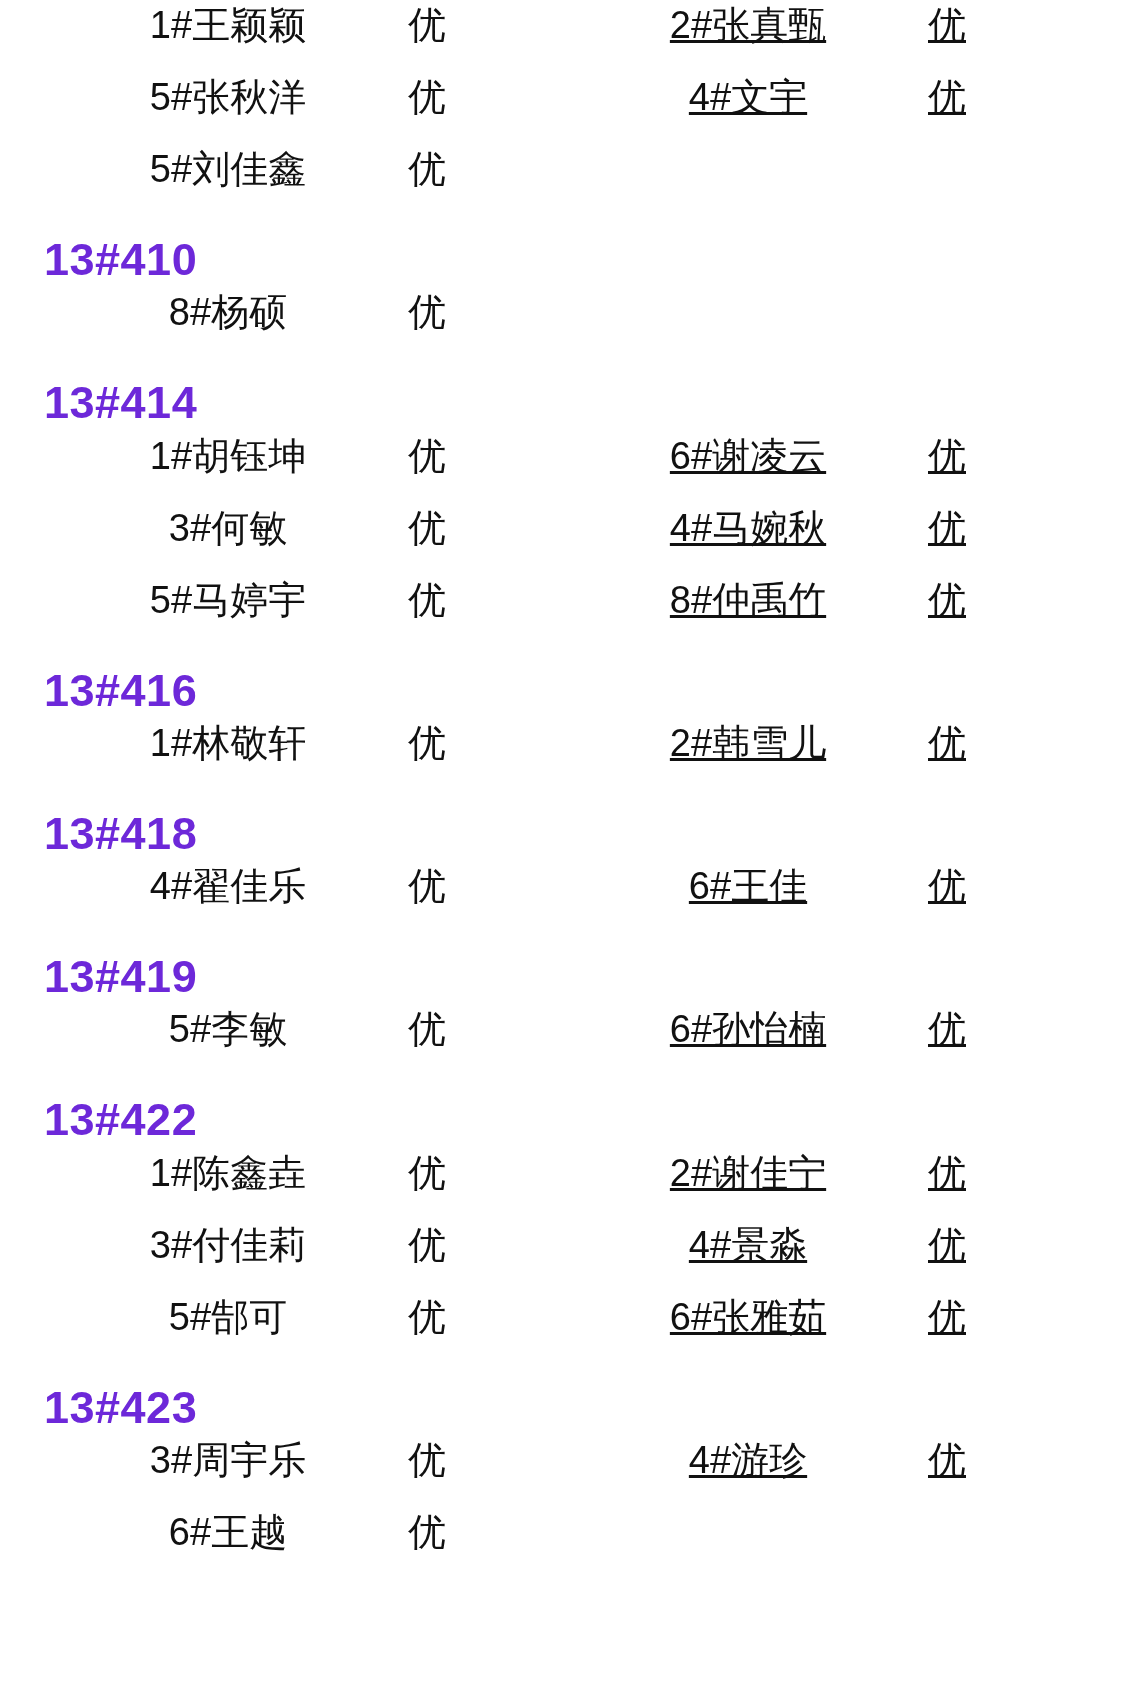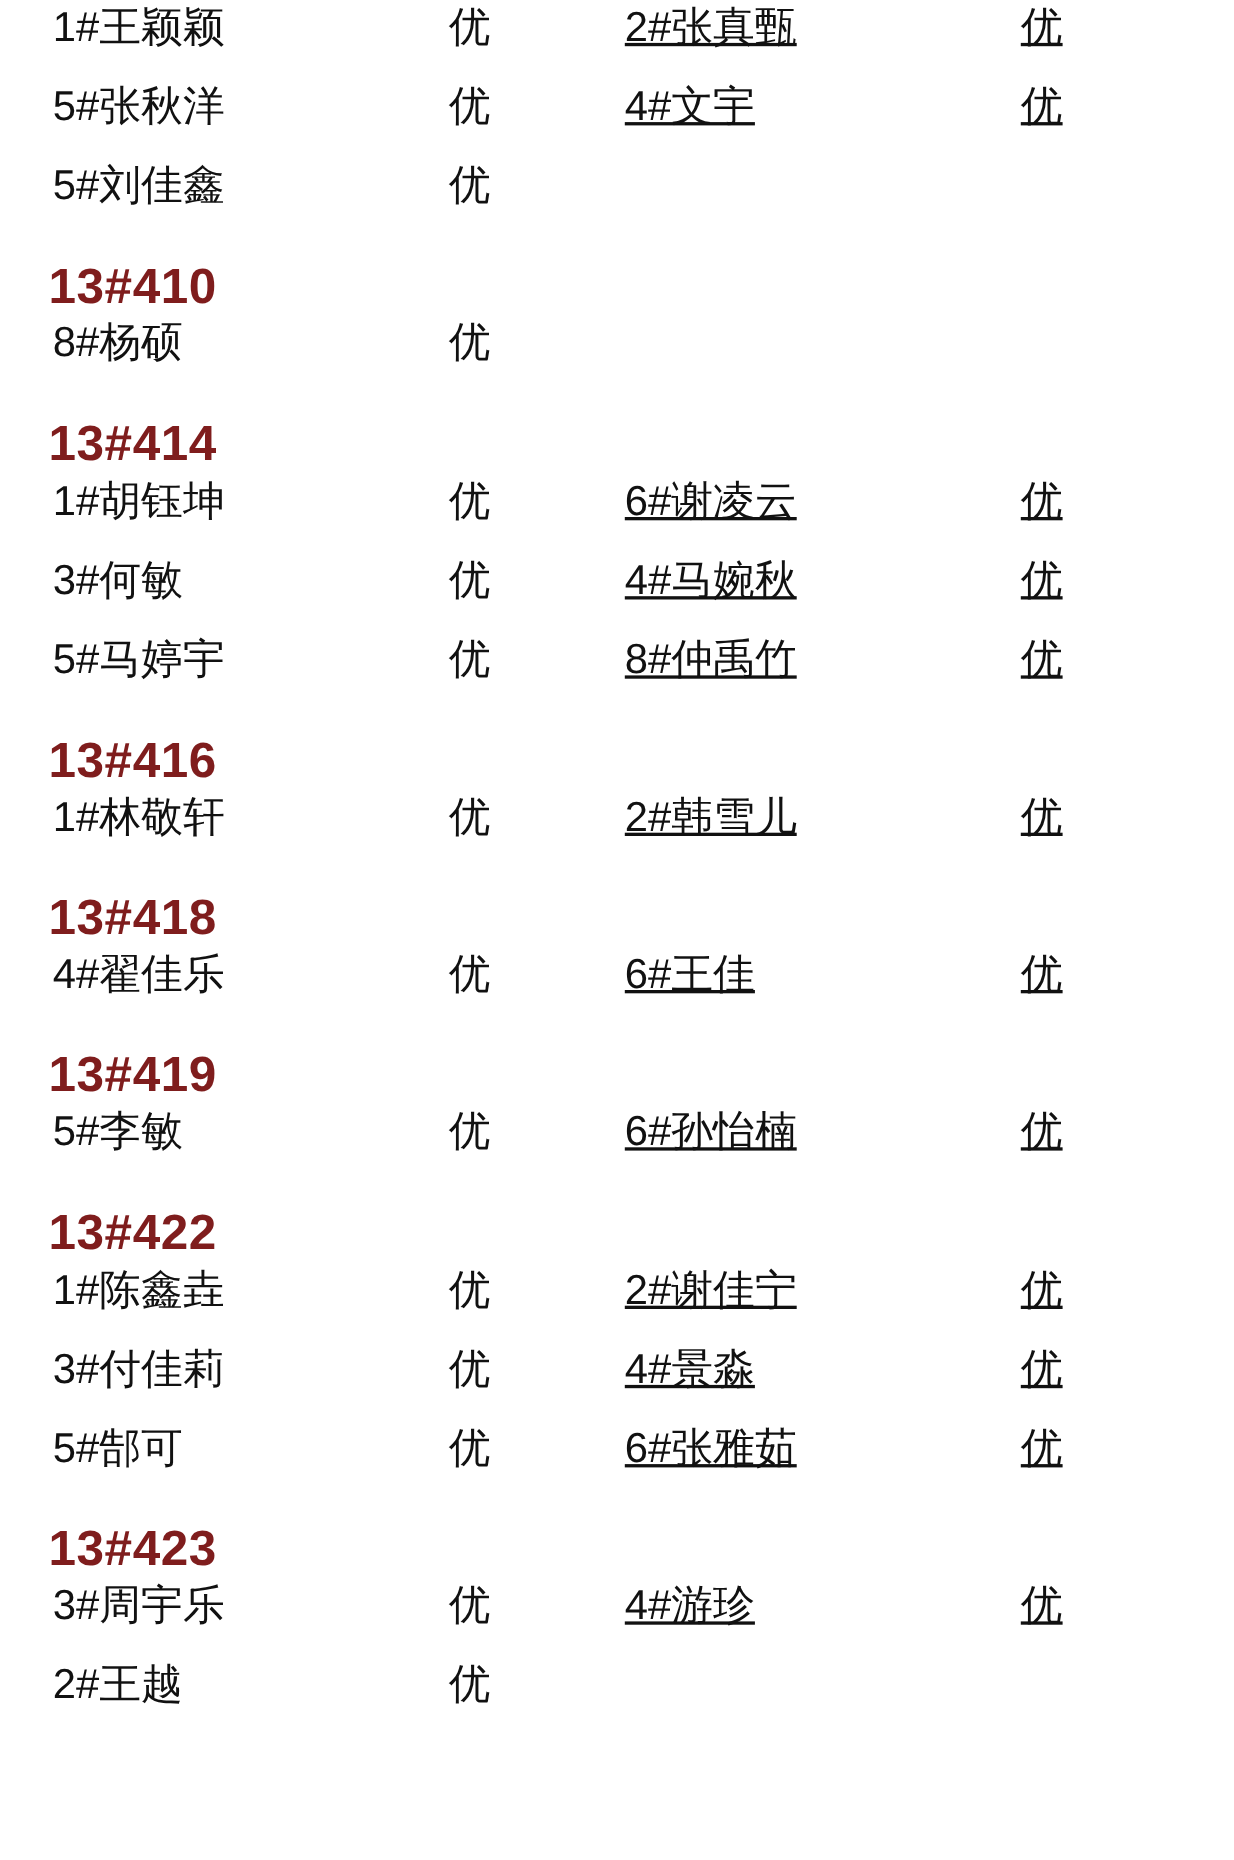--- a/index.html
+++ b/index.html
@@ -15,21 +15,21 @@
   }
   .page {
     width: 1122px;
     box-sizing: border-box;
     padding: 6px 0 0 0;
   }
   .group-header {
     font-size: 45px;
     font-weight: bold;
     letter-spacing: 0.5px;
-    color: #7f1d1d;
+    color: #6d28d9;
     padding: 14px 0 10px 44px;
     line-height: 1.05;
   }
   .row {
     display: flex;
     align-items: baseline;
     padding: 0 0 0 48px;
     line-height: 1.0;
     height: 72px;
   }
@@ -46,20 +46,21 @@
     width: 520px;
     display: flex;
     align-items: baseline;
     text-decoration: underline;
   }
   .name {
     font-size: 38px;
     color: #111111;
     width: 360px;
     white-space: nowrap;
+    text-align: center;
   }
   .grade {
     font-size: 38px;
     color: #111111;
     width: 120px;
     text-align: left;
   }
 </style>
 </head>
 <body>
@@ -207,21 +208,21 @@
         <span class="name">3#周宇乐</span>
         <span class="grade">优</span>
       </div>
       <div class="cell cell-right">
         <span class="name">4#游珍</span>
         <span class="grade">优</span>
       </div>
     </div>
     <div class="row">
       <div class="cell cell-left">
-        <span class="name">2#王越</span>
+        <span class="name">6#王越</span>
         <span class="grade">优</span>
       </div>
       <div class="cell cell-right">
         <span class="name"></span>
         <span class="grade"></span>
       </div>
     </div>
   </div>
 
 </body></html>

